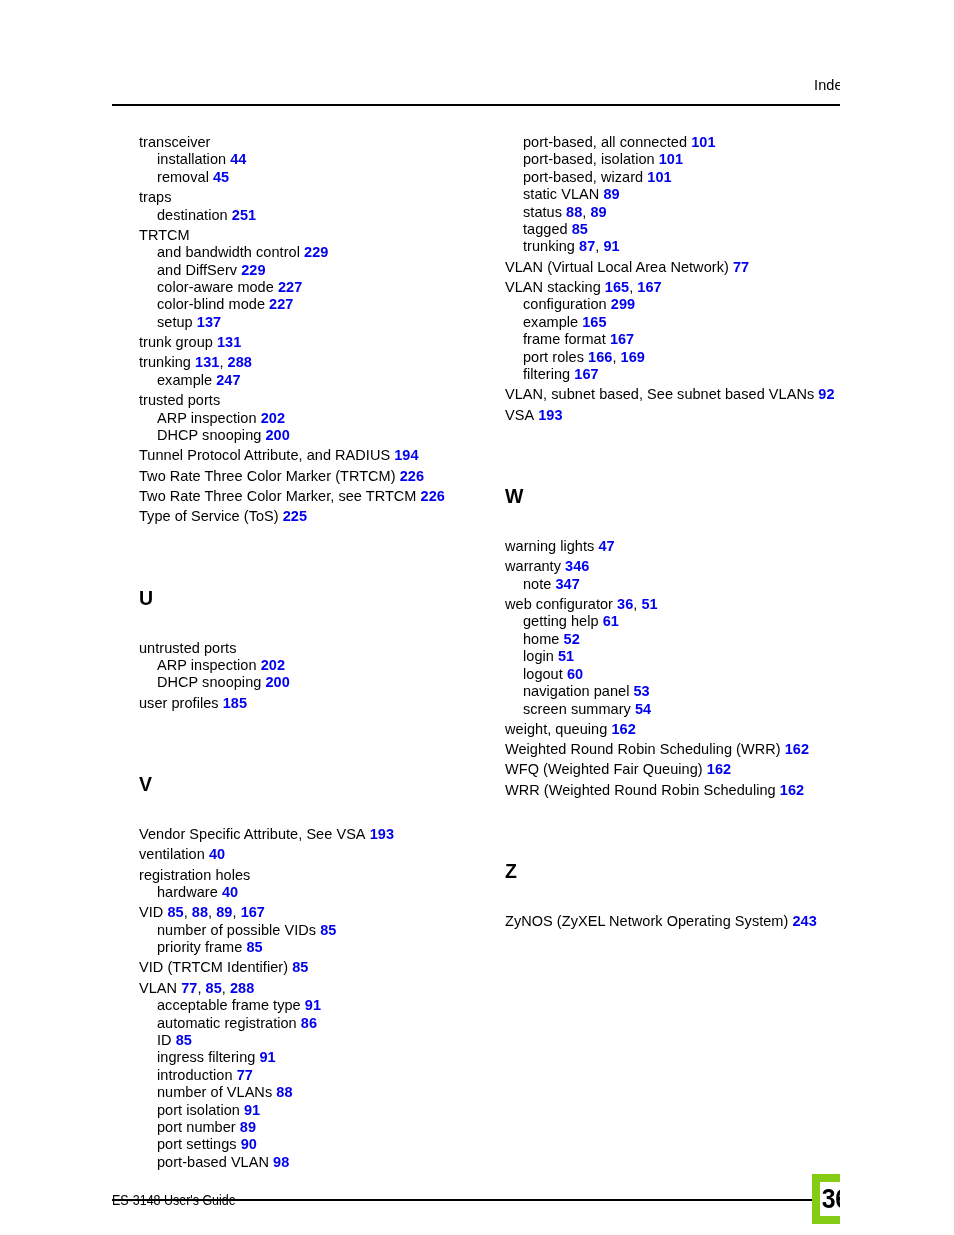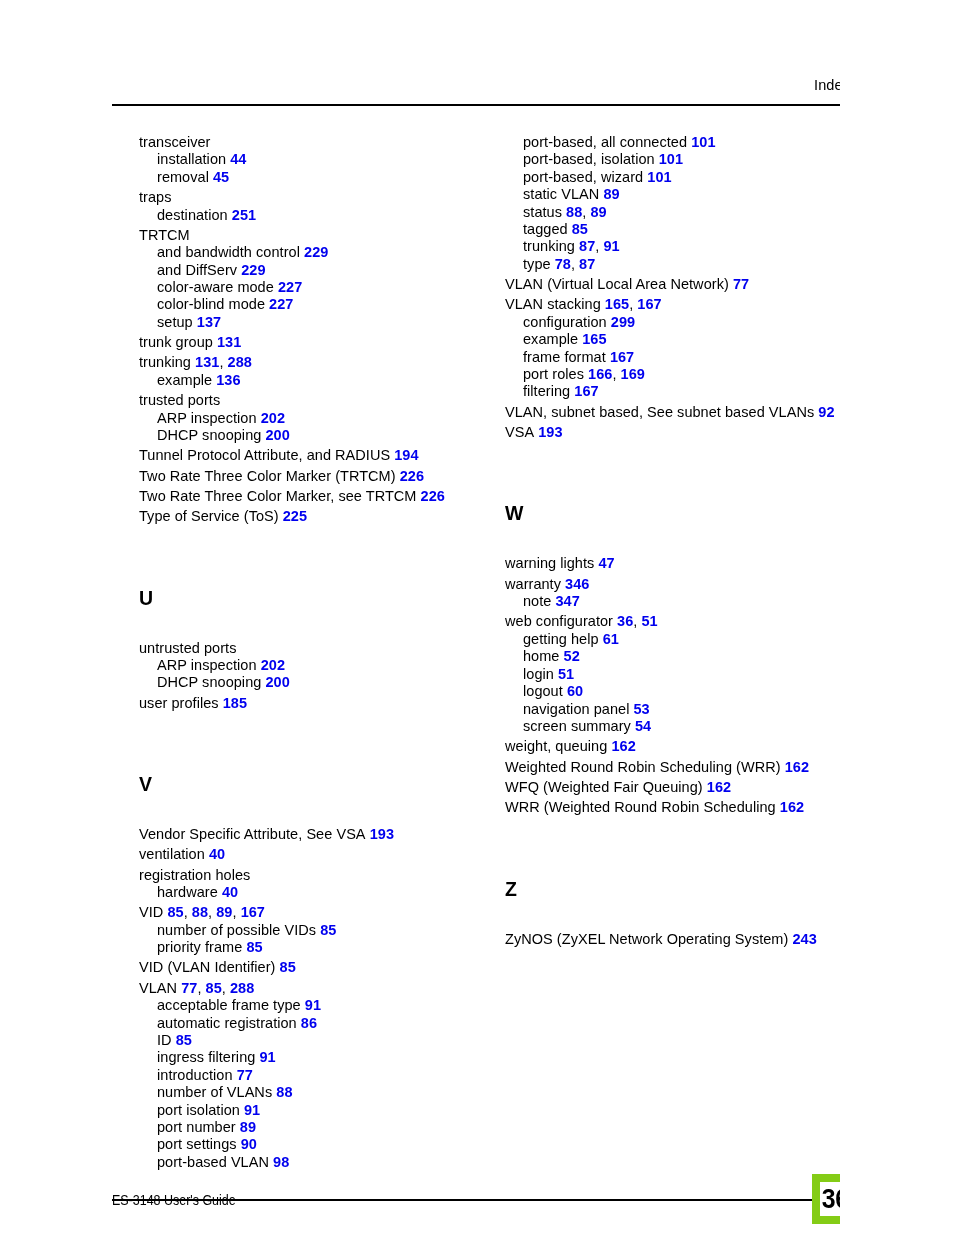--- a/index.html
+++ b/index.html
@@ -145,63 +145,62 @@
       <div class="entry lvl0"><span>traps</span></div>
       <div class="entry lvl1"><span>destination</span><span class="pg"> 251</span></div>
       <div class="entry lvl0"><span>TRTCM</span></div>
       <div class="entry lvl1"><span>and bandwidth control</span><span class="pg"> 229</span></div>
       <div class="entry lvl1"><span>and DiffServ</span><span class="pg"> 229</span></div>
       <div class="entry lvl1"><span>color-aware mode</span><span class="pg"> 227</span></div>
       <div class="entry lvl1"><span>color-blind mode</span><span class="pg"> 227</span></div>
       <div class="entry lvl1"><span>setup</span><span class="pg"> 137</span></div>
       <div class="entry lvl0"><span>trunk group</span><span class="pg"> 131</span></div>
       <div class="entry lvl0"><span>trunking</span><span class="pg"> 131</span><span class="sep">,</span><span class="pg"> 288</span></div>
-      <div class="entry lvl1"><span>example</span><span class="pg"> 136</span></div>
+      <div class="entry lvl1"><span>example</span><span class="pg"> 247</span></div>
       <div class="entry lvl0"><span>trusted ports</span></div>
       <div class="entry lvl1"><span>ARP inspection</span><span class="pg"> 202</span></div>
       <div class="entry lvl1"><span>DHCP snooping</span><span class="pg"> 200</span></div>
       <div class="entry lvl0"><span>Tunnel Protocol Attribute, and RADIUS</span><span class="pg"> 194</span></div>
       <div class="entry lvl0"><span>Two Rate Three Color Marker (TRTCM)</span><span class="pg"> 226</span></div>
       <div class="entry lvl0"><span>Two Rate Three Color Marker, see TRTCM</span><span class="pg"> 226</span></div>
       <div class="entry lvl0"><span>Type of Service (ToS)</span><span class="pg"> 225</span></div>
       <div class="letter-heading gap-before gap-after">U</div>
       <div class="entry lvl0"><span>untrusted ports</span></div>
       <div class="entry lvl1"><span>ARP inspection</span><span class="pg"> 202</span></div>
       <div class="entry lvl1"><span>DHCP snooping</span><span class="pg"> 200</span></div>
       <div class="entry lvl0"><span>user profiles</span><span class="pg"> 185</span></div>
       <div class="letter-heading gap-before gap-after">V</div>
       <div class="entry lvl0"><span>Vendor Specific Attribute, See VSA</span><span class="pg"> 193</span></div>
       <div class="entry lvl0"><span>ventilation</span><span class="pg"> 40</span></div>
       <div class="entry lvl0"><span>registration holes</span></div>
       <div class="entry lvl1"><span>hardware</span><span class="pg"> 40</span></div>
       <div class="entry lvl0"><span>VID</span><span class="pg"> 85</span><span class="sep">,</span><span class="pg"> 88</span><span class="sep">,</span><span class="pg"> 89</span><span class="sep">,</span><span class="pg"> 167</span></div>
       <div class="entry lvl1"><span>number of possible VIDs</span><span class="pg"> 85</span></div>
       <div class="entry lvl1"><span>priority frame</span><span class="pg"> 85</span></div>
-      <div class="entry lvl0"><span>VID (VLAN Identifier)</span><span class="pg"> 85</span></div>
+      <div class="entry lvl0"><span>VID (TRTCM Identifier)</span><span class="pg"> 85</span></div>
       <div class="entry lvl0"><span>VLAN</span><span class="pg"> 77</span><span class="sep">,</span><span class="pg"> 85</span><span class="sep">,</span><span class="pg"> 288</span></div>
       <div class="entry lvl1"><span>acceptable frame type</span><span class="pg"> 91</span></div>
       <div class="entry lvl1"><span>automatic registration</span><span class="pg"> 86</span></div>
       <div class="entry lvl1"><span>ID</span><span class="pg"> 85</span></div>
       <div class="entry lvl1"><span>ingress filtering</span><span class="pg"> 91</span></div>
       <div class="entry lvl1"><span>introduction</span><span class="pg"> 77</span></div>
       <div class="entry lvl1"><span>number of VLANs</span><span class="pg"> 88</span></div>
       <div class="entry lvl1"><span>port isolation</span><span class="pg"> 91</span></div>
       <div class="entry lvl1"><span>port number</span><span class="pg"> 89</span></div>
       <div class="entry lvl1"><span>port settings</span><span class="pg"> 90</span></div>
       <div class="entry lvl1"><span>port-based VLAN</span><span class="pg"> 98</span></div>
     </div>
   <div class="column column-right">
       <div class="entry lvl1"><span>port-based, all connected</span><span class="pg"> 101</span></div>
       <div class="entry lvl1"><span>port-based, isolation</span><span class="pg"> 101</span></div>
       <div class="entry lvl1"><span>port-based, wizard</span><span class="pg"> 101</span></div>
       <div class="entry lvl1"><span>static VLAN</span><span class="pg"> 89</span></div>
       <div class="entry lvl1"><span>status</span><span class="pg"> 88</span><span class="sep">,</span><span class="pg"> 89</span></div>
       <div class="entry lvl1"><span>tagged</span><span class="pg"> 85</span></div>
       <div class="entry lvl1"><span>trunking</span><span class="pg"> 87</span><span class="sep">,</span><span class="pg"> 91</span></div>
-      <div class="entry lvl1"><span>type</span><span class="pg"> 78</span><span class="sep">,</span><span class="pg"> 87</span></div>
       <div class="entry lvl0"><span>VLAN (Virtual Local Area Network)</span><span class="pg"> 77</span></div>
       <div class="entry lvl0"><span>VLAN stacking</span><span class="pg"> 165</span><span class="sep">,</span><span class="pg"> 167</span></div>
       <div class="entry lvl1"><span>configuration</span><span class="pg"> 299</span></div>
       <div class="entry lvl1"><span>example</span><span class="pg"> 165</span></div>
       <div class="entry lvl1"><span>frame format</span><span class="pg"> 167</span></div>
       <div class="entry lvl1"><span>port roles</span><span class="pg"> 166</span><span class="sep">,</span><span class="pg"> 169</span></div>
       <div class="entry lvl1"><span>filtering</span><span class="pg"> 167</span></div>
       <div class="entry lvl0"><span>VLAN, subnet based, See subnet based VLANs</span><span class="pg"> 92</span></div>
       <div class="entry lvl0"><span>VSA</span><span class="pg"> 193</span></div>
       <div class="letter-heading gap-before gap-after">W</div>

